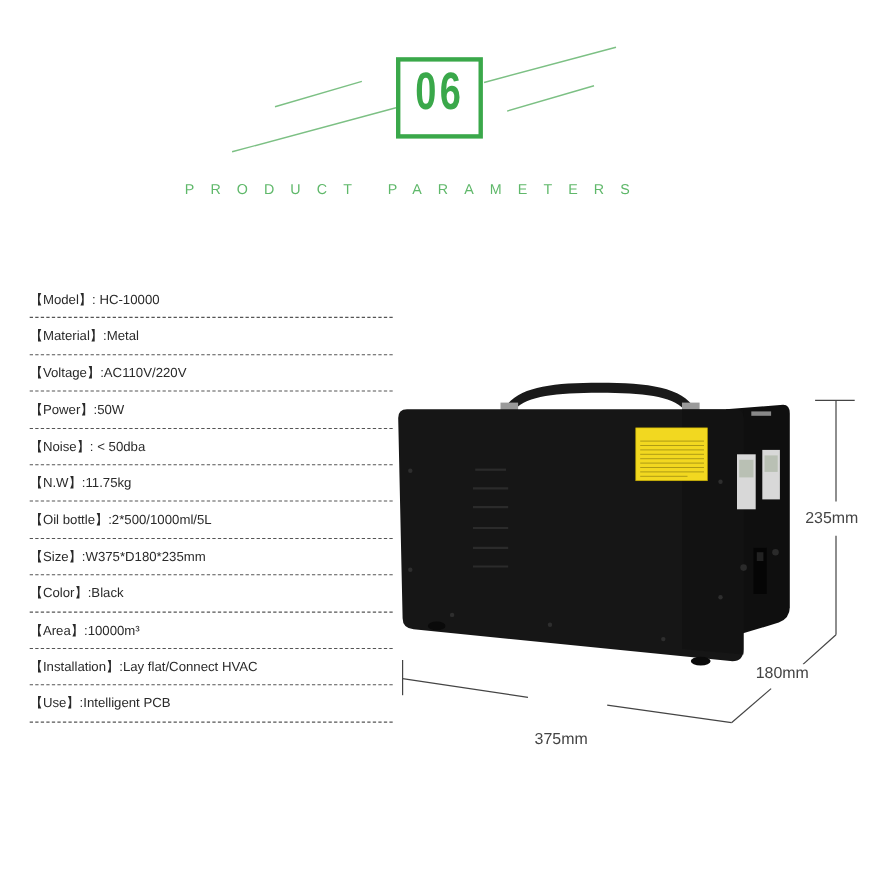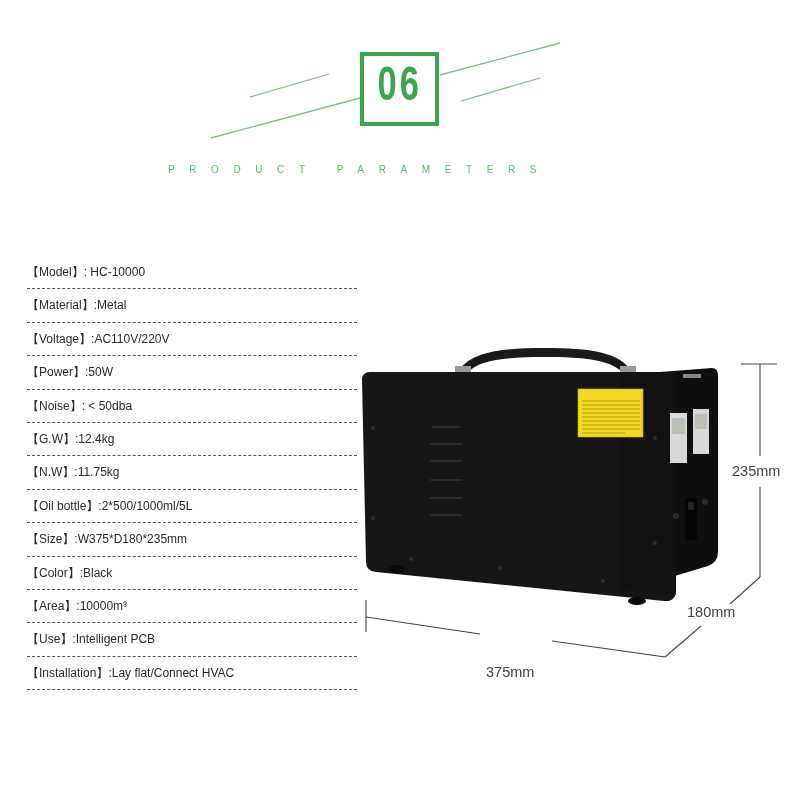--- a/index.html
+++ b/index.html
@@ -13,21 +13,21 @@
   .badge-wrap { position: absolute; left: 360px; top: 52px; width: 79px; height: 74px; border: 4px solid #3aa84a; box-sizing: border-box; }
   .badge-num {
     position: absolute; left: 0; top: 0; width: 100%; height: 100%;
     display: flex; align-items: flex-start; justify-content: center;
     color: #3aa84a; font-family: "Liberation Sans", sans-serif; font-weight: bold;
     font-size: 48px; letter-spacing: 4px;
   }
   .badge-num span { display: inline-block; transform: scaleX(0.72); }
   .section-title {
     position: absolute; left: 168px; top: 164px; width: 480px;
-    color: #5fb86a; font-family: "Liberation Sans", sans-serif; font-size: 10px;
+    color: #5fb86a; font-family: "Liberation Sans", sans-serif; font-size: 13px;
     letter-spacing: 14.6px; white-space: nowrap;
   }
   .params { position: absolute; left: 27px; top: 257px; width: 330px; }
   .param-row {
     height: 31.4px; border-bottom: 1px dashed #555;
     font-family: "Liberation Sans", sans-serif; font-size: 12px; color: #2a2a2a;
     line-height: 30px; white-space: nowrap; margin-bottom: 1px;
   }
   .param-row .key { color: #2a2a2a; }
   .param-row .val { color: #2a2a2a; }
@@ -55,28 +55,27 @@
 </div>
 
 <div class="section-title">PRODUCT PARAMETERS</div>
 
 <div class="params">
   <div class="param-row"><span class="key">【Model】</span><span class="val">: HC-10000</span></div>
   <div class="param-row"><span class="key">【Material】</span><span class="val">:Metal</span></div>
   <div class="param-row"><span class="key">【Voltage】</span><span class="val">:AC110V/220V</span></div>
   <div class="param-row"><span class="key">【Power】</span><span class="val">:50W</span></div>
   <div class="param-row"><span class="key">【Noise】</span><span class="val">: &lt; 50dba</span></div>
-  <div class="param-row"><span class="key">【G.W】</span><span class="val">:12.4kg</span></div>
   <div class="param-row"><span class="key">【N.W】</span><span class="val">:11.75kg</span></div>
   <div class="param-row"><span class="key">【Oil bottle】</span><span class="val">:2*500/1000ml/5L</span></div>
   <div class="param-row"><span class="key">【Size】</span><span class="val">:W375*D180*235mm</span></div>
   <div class="param-row"><span class="key">【Color】</span><span class="val">:Black</span></div>
   <div class="param-row"><span class="key">【Area】</span><span class="val">:10000m³</span></div>
+  <div class="param-row"><span class="key">【Installation】</span><span class="val">:Lay flat/Connect HVAC</span></div>
   <div class="param-row"><span class="key">【Use】</span><span class="val">:Intelligent PCB</span></div>
-  <div class="param-row"><span class="key">【Installation】</span><span class="val">:Lay flat/Connect HVAC</span></div>
 </div>
 
 <svg class="abs" style="left:0;top:0;" width="800" height="800" viewBox="0 0 800 800">
 
   <g>
     <path d="M458 372 C470 352, 500 348, 545 348 C590 348, 620 352, 632 372 L622 372 C610 360, 585 357, 545 357 C505 357, 480 360, 468 372 Z" fill="#1a1a1a"></path>
     <rect x="455" y="366" width="16" height="8" fill="#9a9a9a"></rect>
     <rect x="620" y="366" width="16" height="8" fill="#9a9a9a"></rect>
   </g>
 

